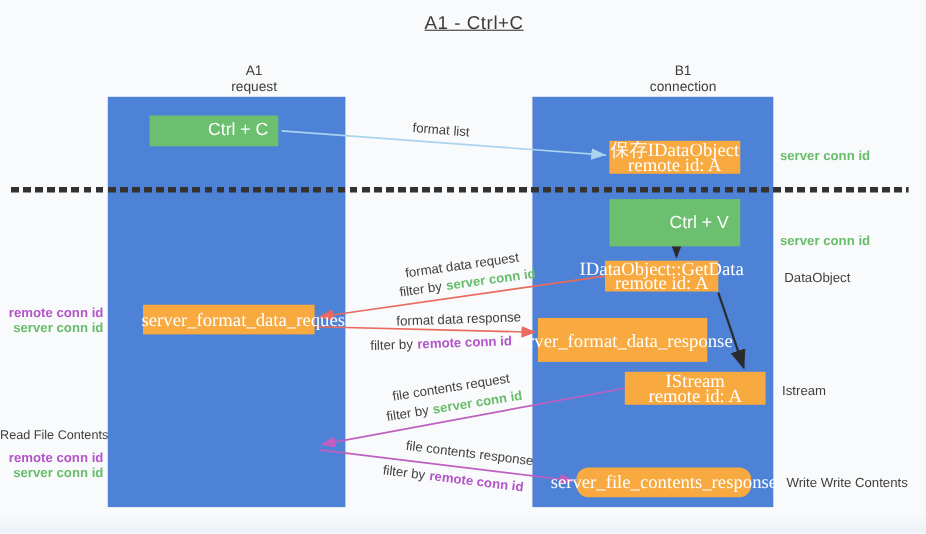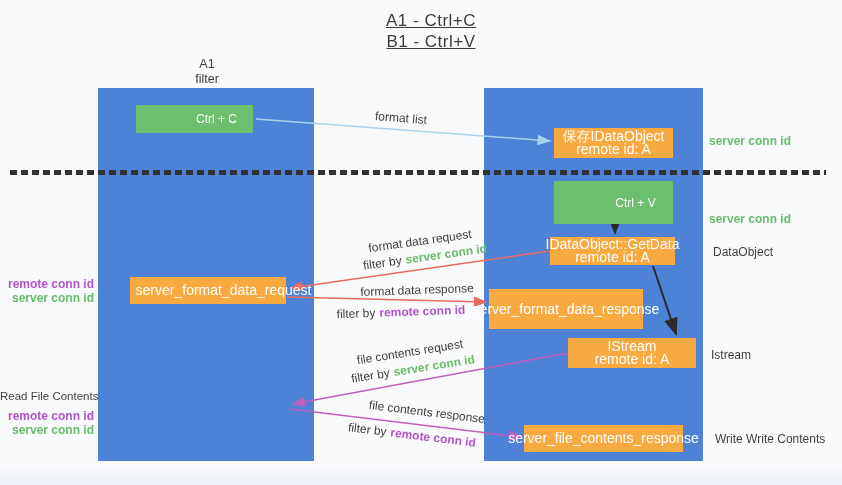--- a/index.html
+++ b/index.html
@@ -11,61 +11,64 @@
     color:#3f3f3f;
   }
   .title {
     position:absolute; left:431px; top:10px; transform:translateX(-50%);
     font-size:17px; line-height:21px; text-align:center; color:#3c3c3c; letter-spacing:.5px;
     white-space:nowrap;
     text-decoration:underline;
   }
   .col-header {
     position:absolute; transform:translateX(-50%);
-    font-size:12.5px; line-height:15px; text-align:center; color:#3d3d3d; white-space:nowrap;
+    font-size:12.5px; line-height:15px; text-align:center; color:#3d3d3d; white-space:nowrap;margin-left:24px;
   }
   .panel { position:absolute; top:88px; height:373px; background:#4d82d7; z-index:1; }
   .panel.left  { left:98px;  width:216px; }
   .panel.right { left:484px; width:219px; }
   .separator {
     position:absolute; left:10px; top:170px; width:816px; height:5px; z-index:3;
     background:repeating-linear-gradient(90deg, #323232 0 7px, transparent 7px 11px);
   }
   .arrows { position:absolute; left:0; top:0; width:842px; height:485px; z-index:4; pointer-events:none; }
   .node {
     position:absolute; z-index:5; display:flex; flex-direction:column;
     align-items:center; justify-content:center; text-align:center;
     color:#fff; white-space:nowrap;
   }
-  .node.green  { background:#6cbf6e; font-size:12px;padding-left:44px; }
-  .node.orange { background:#f8a93f; font-size:14px; line-height:13px; }
+  .node.green  { background:#6cbf6e; font-size:16px;padding-left:44px; }
+  .node.orange { background:#f8a93f; font-size:17px; line-height:13px;font-family:Liberation Serif, serif; }
   .lbl { position:absolute; z-index:6; font-size:12px; white-space:nowrap; color:#3f3f3f; }
   .green-t  { color:#68bd6b; font-weight:bold; }
   .purple-t { color:#b355c9; font-weight:bold; }
   .left-stack { position:absolute; left:0; width:94px; text-align:right; z-index:6;
     font-size:12px; line-height:14px; white-space:nowrap; }
   .arrow-lbl {
     position:absolute; z-index:6; font-size:12px; white-space:nowrap; color:#3f3f3f;
     transform:translate(-50%,-50%);
   }
   .arrow-lbl .val { margin-left:4px; }
 </style>
 </head>
 <body>
 
 <div class="stage">
 
   <div class="title">
     <div>A1 - Ctrl+C</div>
-    <div>B1 - Ctrl+V</div>
   </div>
 
   <div class="col-header" style="left:207px; top:57px;">
     <div>A1</div>
-    <div>filter</div>
+    <div>request</div>
+  </div>
+  <div class="col-header" style="left:597px; top:57px;">
+    <div>B1</div>
+    <div>connection</div>
   </div>
 
   <div class="panel left"></div>
   <div class="panel right"></div>
 
   <div class="separator"></div>
 
   <svg class="arrows" viewBox="0 0 842 485">
     <defs>
       <marker id="m-blue" markerWidth="10" markerHeight="8" refX="9" refY="3.5" orient="auto">
@@ -96,40 +99,40 @@
 
   <div class="node orange" style="left:554px; top:128px; width:119px; height:30px;">
     <span>保存IDataObject</span>
     <span>remote id: A</span>
   </div>
 
   <div class="node green" style="left:554px; top:181px; width:119px; height:43px;">
     <span>Ctrl + V</span>
   </div>
 
-  <div class="node orange" style="left:550px; top:237px; width:125px; height:28px;">
+  <div class="node orange" style="left:550px; top:237px; width:103px; height:28px;">
     <span>IDataObject::GetData</span>
     <span>remote id: A</span>
   </div>
 
   <div class="node orange" style="left:130px; top:277px; width:156px; height:27px;padding-left:31px;">
     <span>server_format_data_request</span>
   </div>
 
   <div class="node orange" style="left:489px; top:289px; width:154px; height:40px;">
     <span>server_format_data_response</span>
   </div>
 
   <div class="node orange" style="left:568px; top:338px; width:128px; height:30px;">
     <span>IStream</span>
     <span>remote id: A</span>
   </div>
 
 
-  <div class="node orange" style="left:524px; top:425px; width:159px; height:27px;">
+  <div class="node orange" style="left:524px; top:425px; width:159px; height:27px;border-radius:11px;">
     <span>server_file_contents_response</span>
   </div>
 
   <div class="lbl green-t" style="left:709px; top:134px;">server conn id</div>
   <div class="lbl green-t" style="left:709px; top:212px;">server conn id</div>
   <div class="lbl" style="left:713px; top:245px;">DataObject</div>
   <div class="lbl" style="left:711px; top:348px;">Istream</div>
   <div class="lbl" style="left:715px; top:432px;">Write Write Contents</div>
 
   <div class="left-stack" style="top:277px;">

